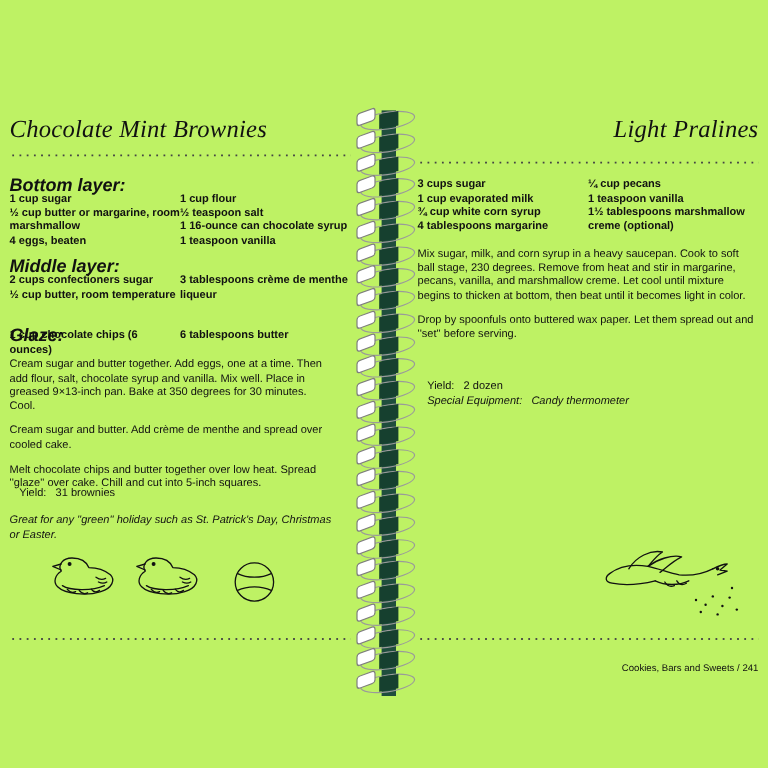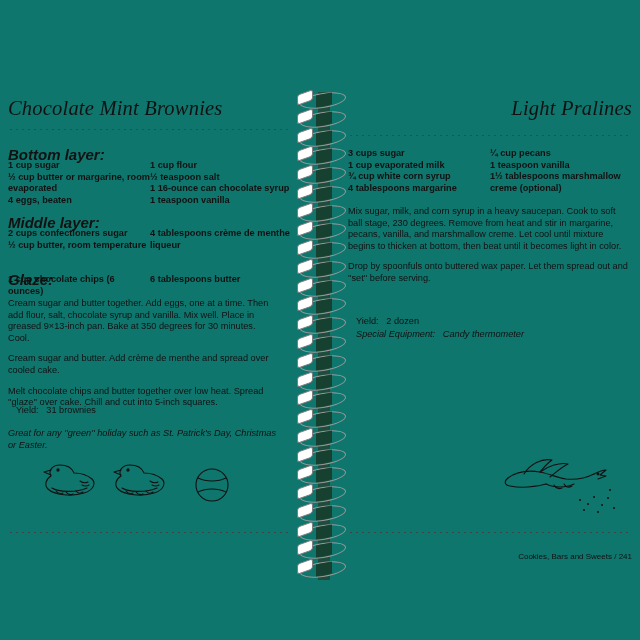--- a/index.html
+++ b/index.html
@@ -8,21 +8,21 @@
     width: 640px;
     height: 640px;
     background: #ffffff;
     font-family: "Liberation Sans", sans-serif;
   }
   #page {
     position: relative;
     width: 640px;
     height: 640px;
     overflow: hidden;
-    background: #0f766e;
+    background: #bef264;
   }
 
   
   .spiral {
     position: absolute;
     left: 296px;
     top: 92px;
     width: 52px;
     height: 488px;
   }
@@ -166,40 +166,40 @@
     <div class="title title-left">Chocolate Mint Brownies</div>
 
     <div class="dotline" style="left:8px; top:128px; width:284px;"></div>
 
     <div class="hdr" style="position:absolute; left:8px; top:146px;">Bottom layer:</div>
 
     <div class="cols" style="left:8px; top:160px; width:284px;">
       <div class="col body-text bold" style="width:142px;">
         <div>1 cup sugar</div>
         <div>½ cup butter or margarine, room</div>
-        <div>   evaporated</div>
+        <div>   marshmallow</div>
         <div>4 eggs, beaten</div>
       </div>
       <div class="col body-text bold" style="width:142px;">
         <div>1 cup flour</div>
         <div>½ teaspoon salt</div>
         <div>1 16-ounce can chocolate syrup</div>
         <div>1 teaspoon vanilla</div>
       </div>
     </div>
 
     <div class="hdr" style="position:absolute; left:8px; top:214px;">Middle layer:</div>
 
     <div class="cols" style="left:8px; top:228px; width:284px;">
       <div class="col body-text bold" style="width:142px;">
         <div>2 cups confectioners sugar</div>
         <div>½ cup butter, room temperature</div>
       </div>
       <div class="col body-text bold" style="width:142px;">
-        <div>4 tablespoons crème de menthe</div>
+        <div>3 tablespoons crème de menthe</div>
         <div>   liqueur</div>
       </div>
     </div>
 
     <div class="hdr" style="position:absolute; left:8px; top:271px;">Glaze:</div>
 
     <div class="cols" style="left:8px; top:274px; width:284px;">
       <div class="col body-text bold" style="width:142px;">
         <div>1 cup chocolate chips (6 ounces)</div>
       </div>

